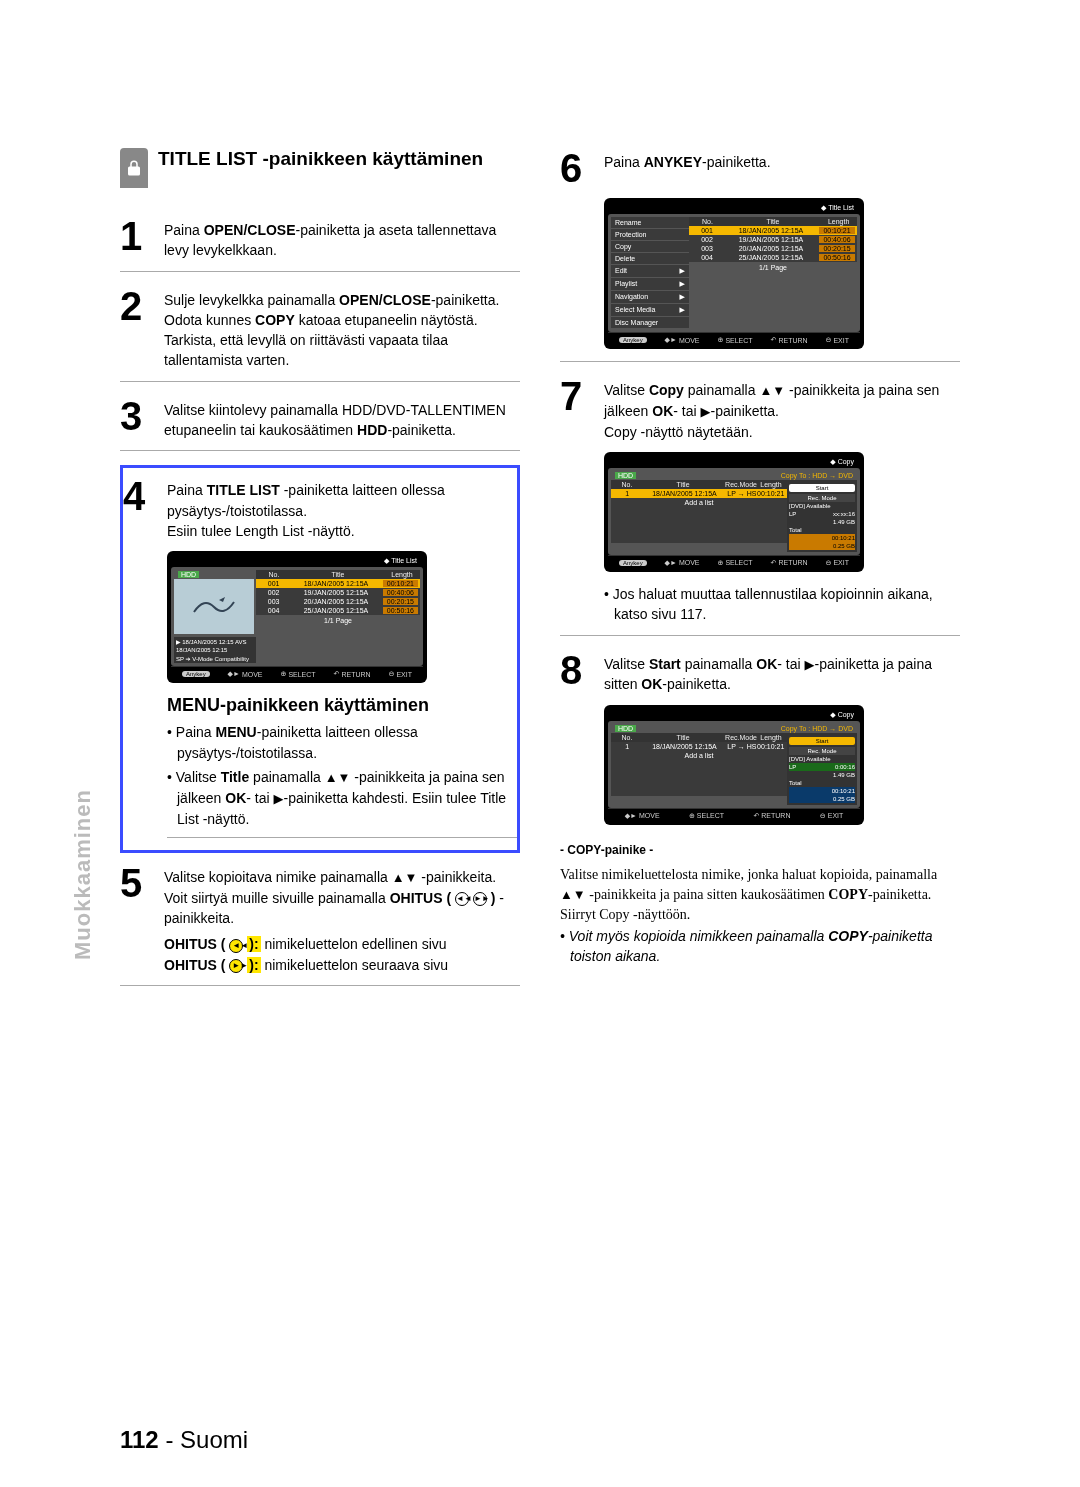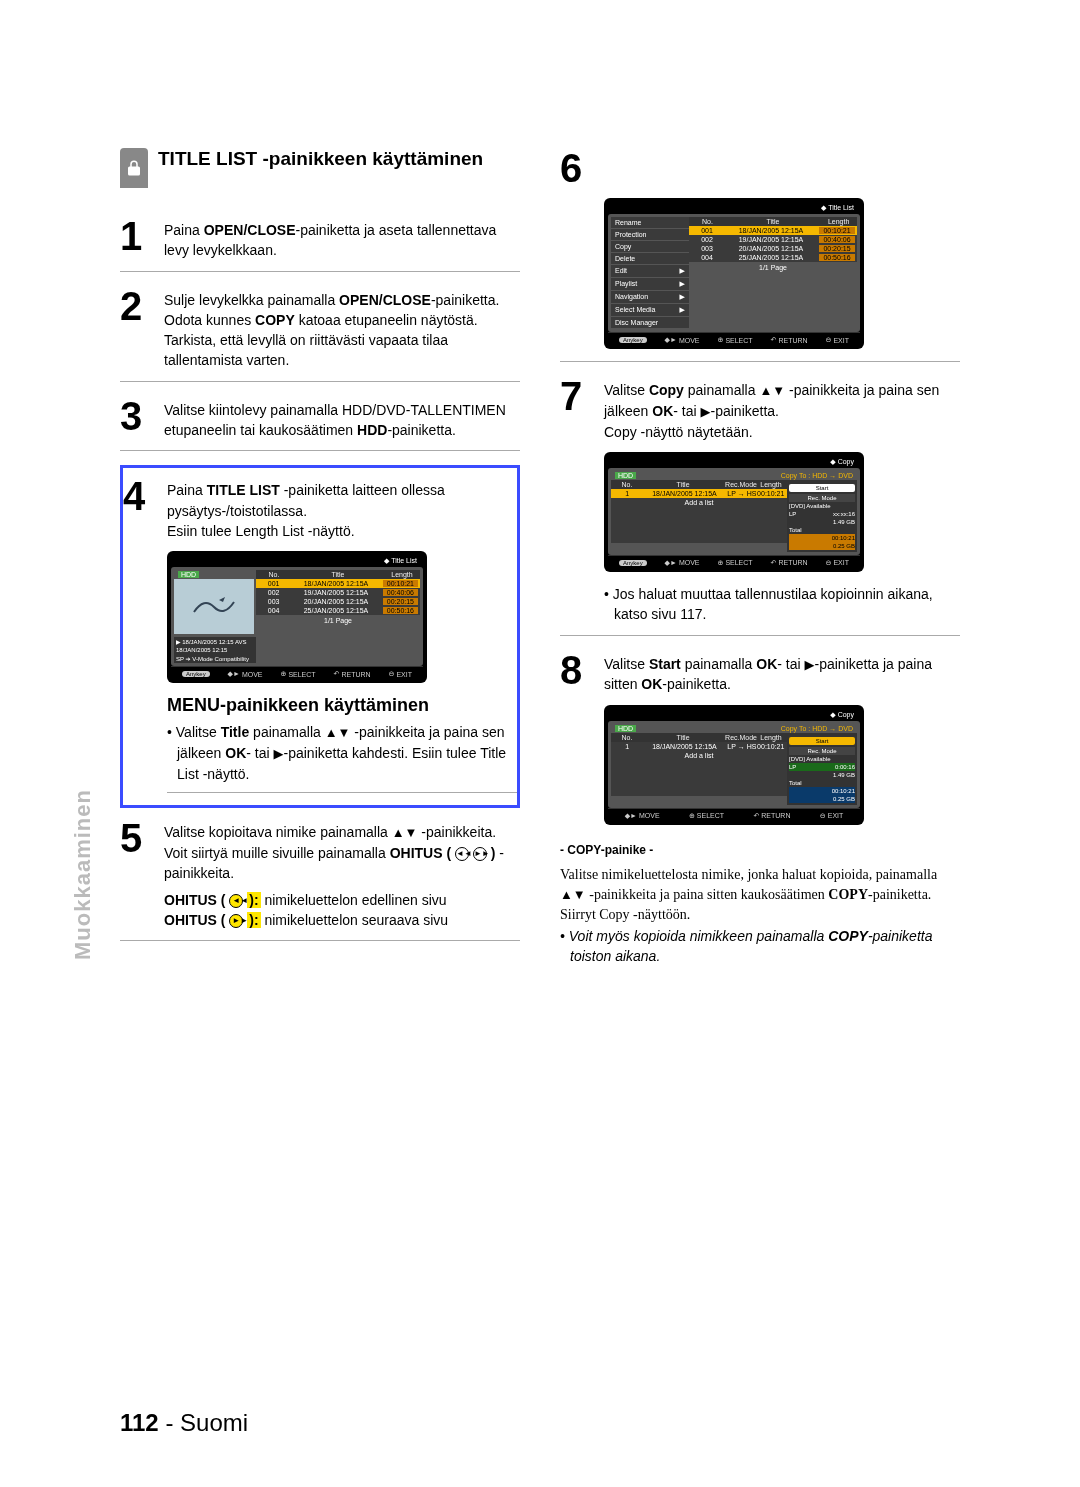--- a/index.html
+++ b/index.html
@@ -1,18 +1,18 @@
 <!DOCTYPE html>
 <html><head>
 <meta charset="utf-8">
 <style>
   * { margin:0; padding:0; box-sizing:border-box; }
   body { background:#fff; width:1080px; height:1487px; position:relative; font-family:Arial, Helvetica, sans-serif; color:#000; }
   .sidebar-label { position:absolute; left:70px; top:960px; transform:rotate(-90deg); transform-origin:left top; font-size:22px; font-weight:bold; color:#bbb; letter-spacing:1px; }
-  .page-footer { position:absolute; left:120px; bottom:50px; font-size:24px; }
+  .page-footer { position:absolute; left:120px; bottom:33px; font-size:24px; }
   .page-footer .num { font-weight:bold; }
   .col { position:absolute; top:124px; width:400px;margin-top:24px; }
   .col-left { left:120px; }
   .col-right { left:560px; }
 
   .main-title-row { display:flex; align-items:flex-start; margin-bottom:28px; }
   .main-icon { width:28px; height:40px; background:#888; border-radius:4px 4px 0 0; margin-right:10px; display:flex; align-items:center; justify-content:center; }
   .main-icon svg { width:18px; height:18px; fill:#fff; }
   .main-title { font-size:19px; font-weight:bold; }
 
@@ -160,40 +160,42 @@
             <span class="btn-pill">Anykey</span>
           </span>
         <span class="f-item">◆► <span>MOVE</span></span>
         <span class="f-item">⊕ <span>SELECT</span></span>
         <span class="f-item">↶ <span>RETURN</span></span>
         <span class="f-item">⊖ <span>EXIT</span></span>
       </div>
     </div>
 
     <div class="sub-heading">MENU-painikkeen käyttäminen</div>
+    <div class="bullet">Paina <b>MENU</b>-painiketta laitteen ollessa pysäytys-/toistotilassa.</div>
     <div class="bullet">Valitse <b>Title</b> painamalla <span class="tri">▲▼</span> -painikkeita ja paina sen jälkeen <b>OK</b>- tai <span class="tri">▶</span>-painiketta kahdesti. Esiin tulee Title List -näyttö.</div>
     <hr class="sep-short">
   </div>
 
   <div class="step">
     <div class="step-num">5</div>
     <div class="step-body">
       <span>Valitse kopioitava nimike painamalla <span class="tri">▲▼</span> -painikkeita.</span><br>
       <span>Voit siirtyä muille sivuille painamalla <b>OHITUS (</b> <span class="circ-btn">◄◄</span> <span class="circ-btn">►►</span> <b>)</b> -painikkeita.</span>
       <div style="height:6px"></div>
       <span><b>OHITUS (</b> <span class="circ-btn hl">◄◄</span> <b><span class="hl">):</span></b> nimikeluettelon edellinen sivu</span><br>
       <span><b>OHITUS (</b> <span class="circ-btn hl">►►</span> <b><span class="hl">):</span></b> nimikeluettelon seuraava sivu</span>
     </div>
   </div>
   <hr class="sep">
 </div>
 
 <div class="col col-right">
   <div class="step">
     <div class="step-num">6</div>
+    <div class="step-body">Paina <b>ANYKEY</b>-painiketta.</div>
   </div>
 
   <div class="osd" style="margin-left:44px;">
     <div class="titlebar diamond">Title List</div>
     <div class="inner">
       <div class="row">
         <div class="menu-col" id="menu-items">
             <div class="menu-item">
               <span>Rename</span>
               <span></span>

